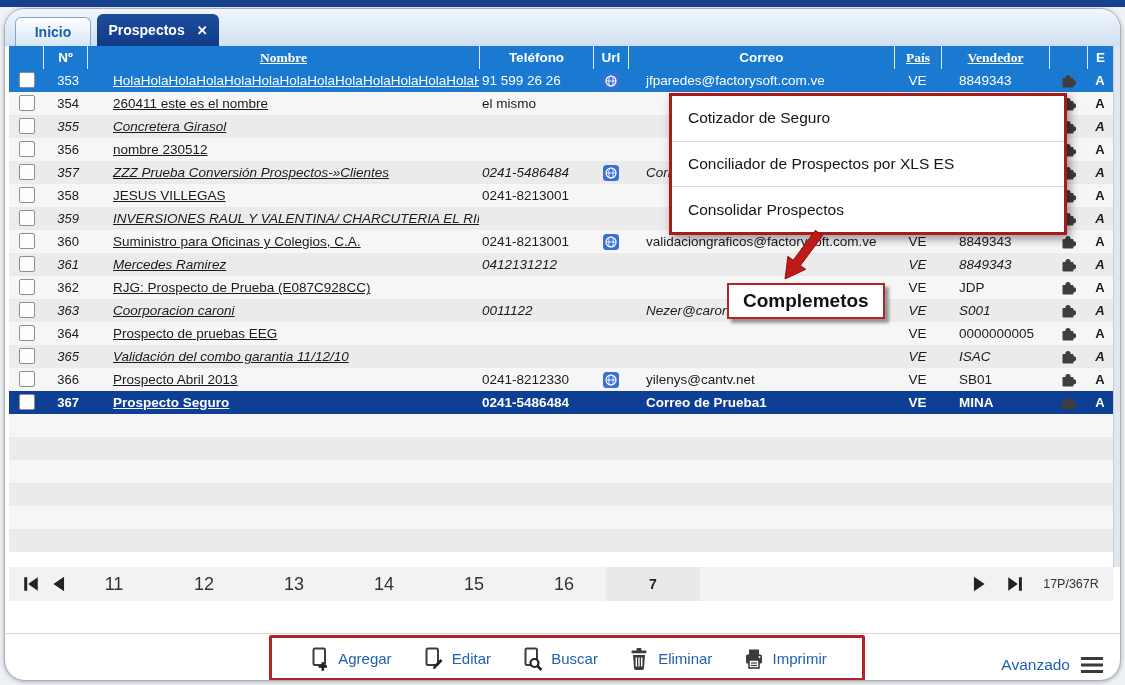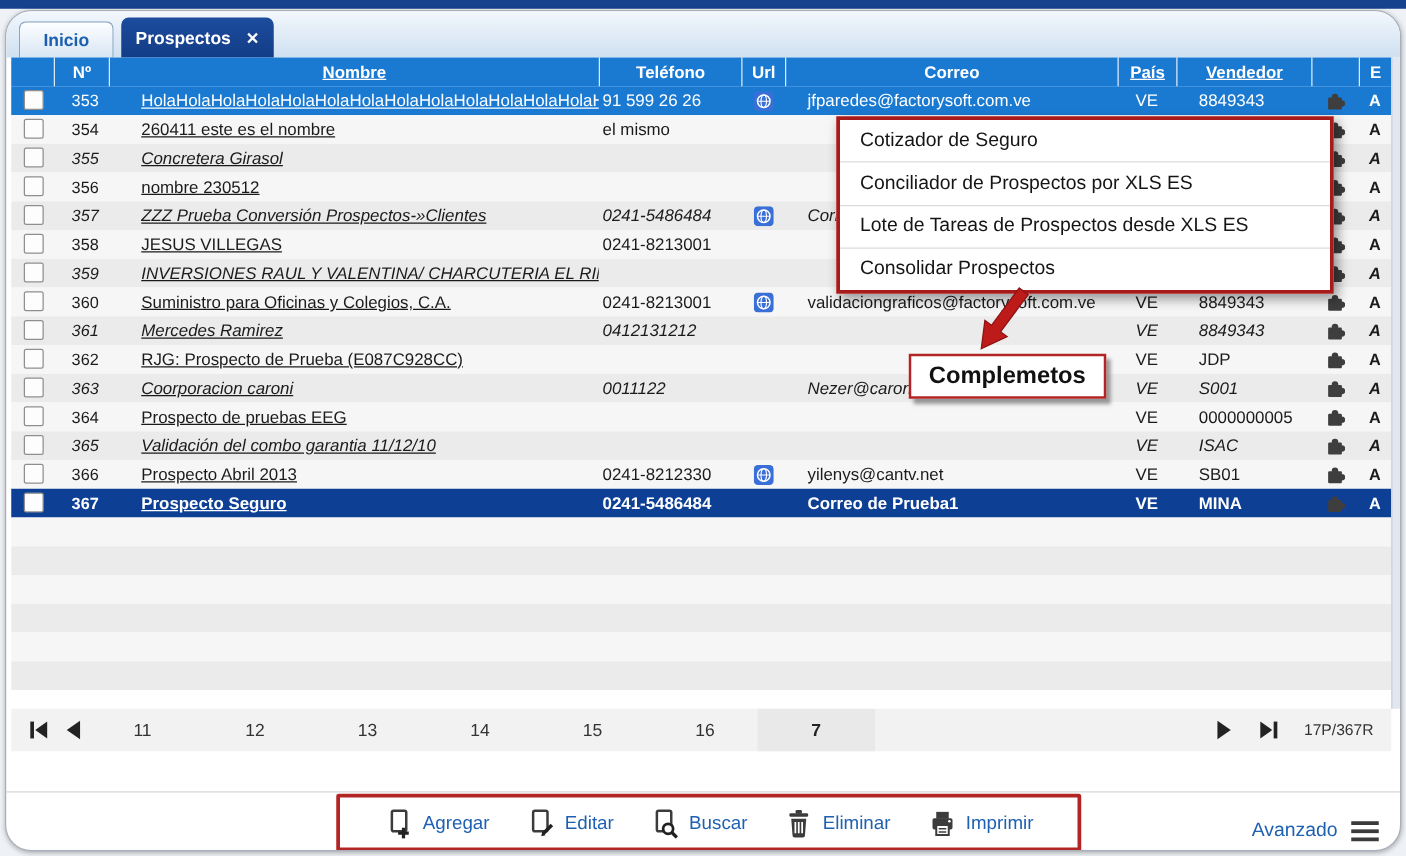--- a/index.html
+++ b/index.html
@@ -23,21 +23,21 @@
                 background:linear-gradient(#1d4c9e,#123c86); color:#fff; gap:12px; }
   .tab-close { font-size:13px; font-weight:bold; color:#fff; }
 
   
   .grid { position:absolute; left:4px; top:37px; width:1104px; }
   .grow { display:grid; grid-template-columns:34px 44px 392px 114px 35px 266px 47px 108px 38px 26px;
           height:23px; align-items:center; font-size:13.5px; color:#1b1b1b; }
   .ghead { background:#1a7ad2; color:#fff; font-weight:bold; }
   .ghead > div { text-align:center; height:23px; line-height:23px; border-left:1px solid rgba(255,255,255,.85); overflow:hidden; }
   .ghead > div:first-child { border-left:none; }
-  .sortable { text-decoration:underline; }
+  .sortable { text-decoration:underline;font-family:Liberation Serif, serif; }
   .r-light { background:#f6f6f6; }
   .r-dark  { background:#ebebeb;font-style:italic; }
   .r-highlight { background:#1a7ad2; color:#fff; }
   .r-selected  { background:#0d3f95; color:#fff; font-weight:bold;}
   .cell { height:23px; line-height:23px; white-space:nowrap; overflow:hidden; }
   .c-num { text-align:right; padding-right:8px; font-size:13px; }
   .c-name { padding-left:26px; text-decoration:underline; }
   .c-tel { padding-left:3px; }
   .c-url { display:flex; align-items:center; justify-content:center; }
   .c-correo { padding-left:18px; }
@@ -47,21 +47,21 @@
   .c-e { text-align:center; font-weight:bold; font-size:13px; }
   .cb { width:16px; height:16px; margin-left:10px; background:#fdfdfd; border:1px solid #8f8f8f; border-radius:2px; }
 
   .right-rail { position:absolute; left:1108px; top:37px; width:8px; height:521px; background:#e2e6f0; border-left:1px solid #c9cfda; }
 
   
   .pagebar { position:absolute; left:4px; top:558px; width:1104px; height:34px; background:#f2f2f2; }
   .pagebar > div { position:absolute; top:0; height:34px; display:flex; align-items:center; justify-content:center; }
   .pg-first { left:10px; width:24px; } .pg-prev { left:38px; width:24px; }
   .pg-next { left:958px; width:24px; } .pg-last { left:992px; width:28px; }
-  .pg-num { width:60px; font-size:14px; color:#333; }
+  .pg-num { width:60px; font-size:18px; color:#333; }
   .pg-current { width:94px; background:#e9e9e9; font-weight:bold; color:#222; font-size:14px; }
   .pg-info { right:2px; width:80px; font-size:12.5px; color:#333; justify-content:flex-end; }
 
   
   .footer-divider { position:absolute; left:0; top:624px; width:100%; height:1px; background:#d8d8d8; }
   .toolbar-box { position:absolute; left:264px; top:626px; width:596px; height:46px;
                  border:3px solid #b32424; border-radius:2px; background:#fff;
                  display:flex; align-items:center; justify-content:space-evenly; padding:0 6px; }
   .tb-btn { display:flex; align-items:center; gap:7px; cursor:pointer; }
   .tb-btn span { font-size:15px; color:#1e60b2; }
@@ -590,21 +590,20 @@
       <svg width="24" height="20" viewBox="0 0 24 20">
           <rect x="1" y="2" width="22" height="3" fill="#3a3a3a"></rect>
           <rect x="1" y="8.5" width="22" height="3" fill="#3a3a3a"></rect>
           <rect x="1" y="15" width="22" height="3" fill="#3a3a3a"></rect>
         </svg>
     </div>
 
     <div class="addons-menu" id="addons-menu">
         <div class="menu-item">Cotizador de Seguro</div>
         <div class="menu-item">Conciliador de Prospectos por XLS ES</div>
-        <div class="menu-item">Lote de Tareas de Prospectos desde XLS ES</div>
         <div class="menu-item">Consolidar Prospectos</div>
       </div>
 
     <div class="callout">Complemetos</div>
     <svg class="callout-arrow" width="56" height="58" viewBox="0 0 56 58">
       <polygon points="44.4,3.3 51.6,8.7 29.4,38.5 34.7,42.3 14,52 16.9,29.3 22.2,33.2" fill="#bd1a1a" stroke="#8e1212" stroke-width="1"></polygon>
     </svg>
 
   </div>
 </div>

